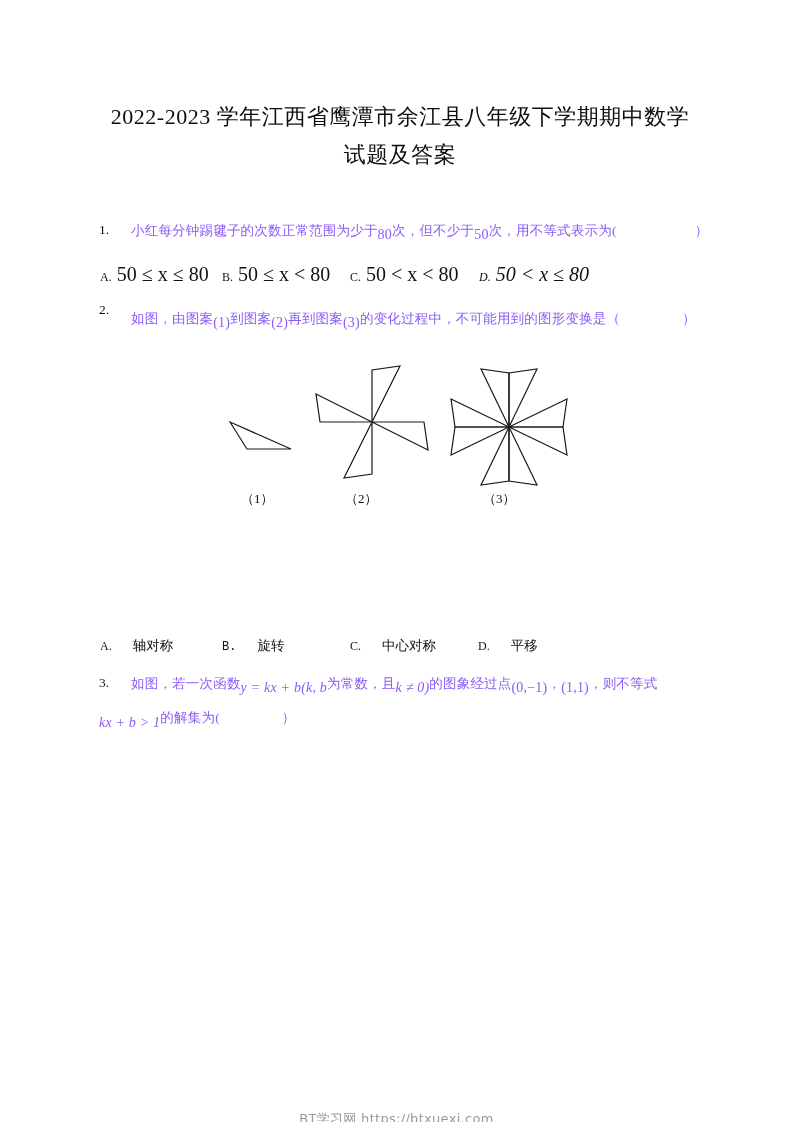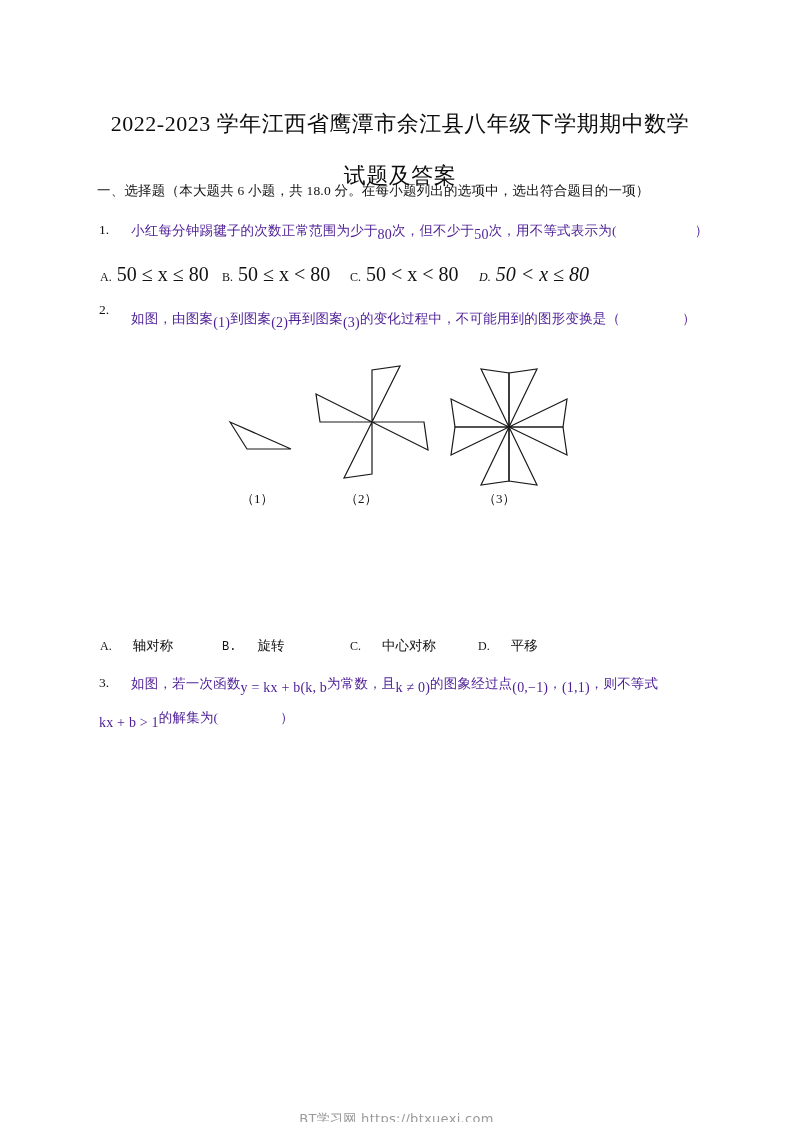--- a/index.html
+++ b/index.html
@@ -18,47 +18,48 @@
     background: #ffffff;
     overflow: hidden;
   }
   .doc-title {
     position: absolute;
     left: 100px;
     top: 98px;
     width: 600px;
     text-align: center;
     font-size: 22px;
-    line-height: 52px;
+    line-height: 38px;
     letter-spacing: 0.5px;
     color: #0d0d0d;
   }
   .section-head {
     position: absolute;
     left: 97px;
     top: 182px;
     font-size: 13.5px;
     letter-spacing: 0.2px;
     color: #111111;
     white-space: nowrap;
   }
   .q-line {
     position: absolute;
     font-size: 13.5px;
-    color: #4c1d95;
+    color: #8b5cf6;
     white-space: nowrap;
     letter-spacing: 0.2px;
   }
   .q-num {
     position: absolute;
     font-size: 13.5px;
     color: #111111;
   }
   .mathtext {
     font-family: "Liberation Serif", "DejaVu Serif", serif;
+    font-style: italic;
     font-size: 14px;
   }
   .mathnum {
     font-family: "Liberation Serif", "DejaVu Serif", serif;
     font-style: normal;
     font-size: 14px;
   }
   
   .mlow {
     display: inline-block;
@@ -116,21 +117,20 @@
   }
   svg { display: block; overflow: visible; }
 </style>
 </head>
 <body>
 
 <div class="page">
 
   <div class="doc-title">2022-2023 学年江西省鹰潭市余江县八年级下学期期中数学试题及答案</div>
 
-  <div class="section-head">一、选择题（本大题共 6 小题，共 18.0 分。在每小题列出的选项中，选出符合题目的一项）</div>
 
   <div class="q-num" style="left:99px; top:222px;">1.</div>
   <div class="q-line" style="left:131px; top:222px;">
     <span>小红每分钟踢毽子的次数正常范围为少于</span><span class="mlow mathnum">80</span><span>次，但不少于</span><span class="mlow mathnum">50</span><span>次，用不等式表示为(</span><span style="display:inline-block;width:78px;"></span><span>）</span>
   </div>
 
   <div class="opt-row" style="left:0; top:263px;">
     <span class="opt" style="left:100px;">
       <span class="opt-letter">A.</span><span class="opt-math">50 ≤ x ≤ 80</span>
     </span>

